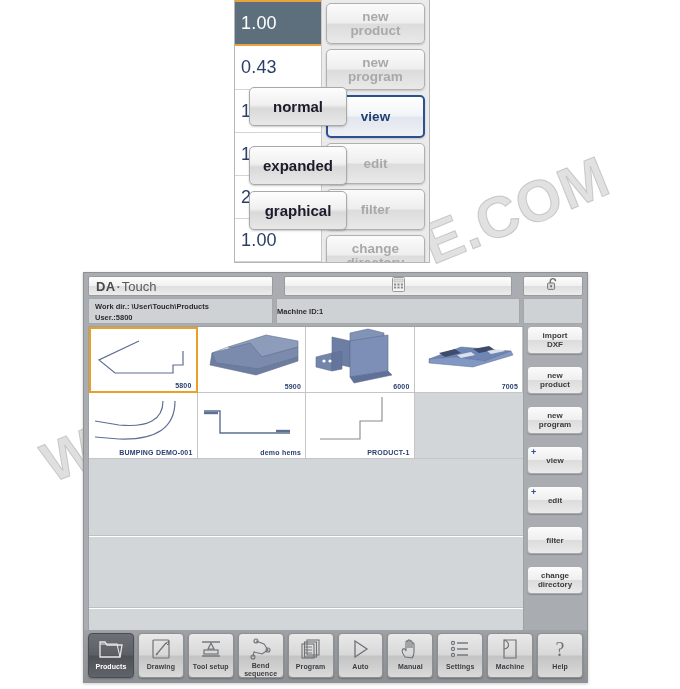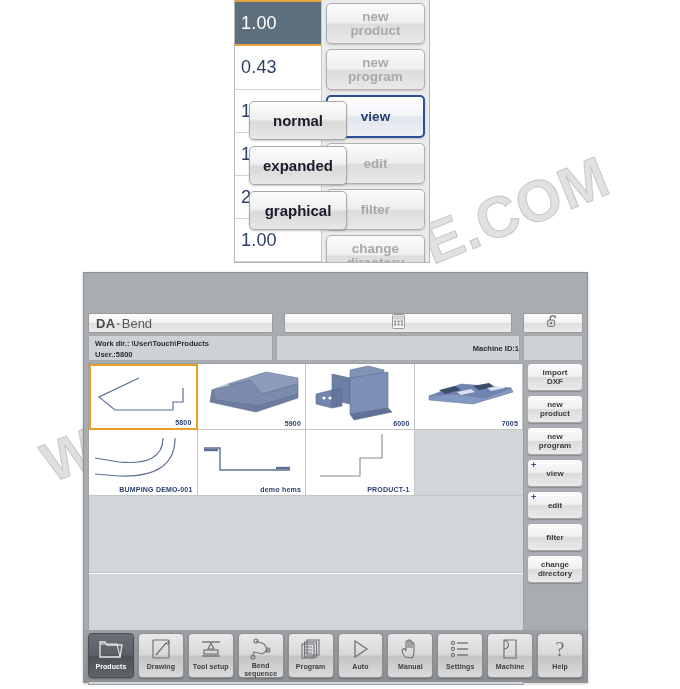--- a/index.html
+++ b/index.html
@@ -90,21 +90,21 @@
     width:96px;
     height:37px;
     border:1px solid #a9a9a9;
     border-radius:5px;
     background:linear-gradient(to bottom,#fdfdfd 0%,#f0f0f0 45%,#d9d9d9 55%,#e8e8e8 100%);
     box-shadow:0 1px 2px rgba(0,0,0,0.22);
     display:flex;align-items:center;justify-content:center;
     font-size:15px;font-weight:bold;color:#1b1b2b;
     z-index:3;
   }
-  #btn-normal{ top:101px; }
+  #btn-normal{ top:87px; }
   #btn-expanded{ top:146px; }
   #btn-graphical{ top:191px; }
 
   .tp-btn{
     position:relative;
     height:39px;
     margin-bottom:5px;
     border:1px solid #b0b0b0;
     border-radius:5px;
     background:linear-gradient(to bottom,#fbfbfb 0%,#eeeeee 48%,#dcdcdc 52%,#e9e9e9 100%);
@@ -141,21 +141,20 @@
     box-shadow:0 1px 3px rgba(0,0,0,0.2);
   }
 
   
   #titlebar{
     display:flex;
     height:23px;
     padding:3px 4px 0 4px;
     box-sizing:border-box;
     gap:11px;
-    margin-top:37px;
   }
   .tb-cell{
     background:linear-gradient(to bottom,#fdfdfd 0%,#f1f1f1 50%,#dedede 52%,#ececec 100%);
     border:1px solid #9b9b9b;
     border-radius:2px;
     box-sizing:border-box;
     display:flex;align-items:center;
     height:20px;
   }
   #tb-logo{ width:185px; padding-left:7px;}
@@ -178,21 +177,21 @@
     box-sizing:border-box;
     font-size:7.5px;
     color:#2b2b2b;
     font-weight:bold;
   }
   #ib-left{
     width:185px;
     padding:2px 0 0 6px;
     line-height:11px;
   }
-  #ib-mid{ flex:1; display:flex; align-items:center; justify-content:flex-end;}
+  #ib-mid{ flex:1; display:flex; align-items:center; justify-content:flex-start;}
   #ib-right{ width:60px;}
 
   
   #app-body{
     display:flex;
     margin:2px 4px 0 4px;
     height:322px;
     gap:3px;
   }
   #grid-wrap{
@@ -237,21 +236,21 @@
     height:1px;
     background:#ffffff;
     border-top:1px solid #bfc2c5;
   }
 
   
   #sidebar{
     width:56px;
     display:flex;
     flex-direction:column;
-    gap:4px;
+    gap:12px;
   }
   .sb-btn{
     position:relative;
     height:28px;
     border:1px solid #a8abae;
     border-radius:4px;
     background:linear-gradient(to bottom,#fcfcfc 0%,#efefef 48%,#dcdcdc 52%,#eaeaea 100%);
     box-shadow:0 1px 1px rgba(0,0,0,0.2);
     display:flex;align-items:center;justify-content:center;
     text-align:center;
@@ -377,21 +376,21 @@
     </div>
   </div>
 </div>
 
 <div id="app-window">
 
   <div id="titlebar">
     <div class="tb-cell" id="tb-logo">
       <span class="logo-da">DA</span>
       <span class="logo-dot">·</span>
-      <span class="logo-touch">Bend</span>
+      <span class="logo-touch">Touch</span>
     </div>
     <div class="tb-cell" id="tb-mid">
       <span>
         <svg width="13" height="15" viewBox="0 0 13 15">
           <rect x="0.5" y="0.5" width="12" height="14" rx="1" fill="#f5f5f5" stroke="#9a9a9a"></rect>
           <rect x="2" y="2" width="9" height="3" fill="#dcdcdc" stroke="#a6a6a6" stroke-width="0.5"></rect>
           <rect x="2" y="6.5" width="2.2" height="2" fill="#8e8e8e"></rect>
           <rect x="5.4" y="6.5" width="2.2" height="2" fill="#8e8e8e"></rect>
           <rect x="8.8" y="6.5" width="2.2" height="2" fill="#8e8e8e"></rect>
           <rect x="2" y="9.5" width="2.2" height="2" fill="#8e8e8e"></rect>

